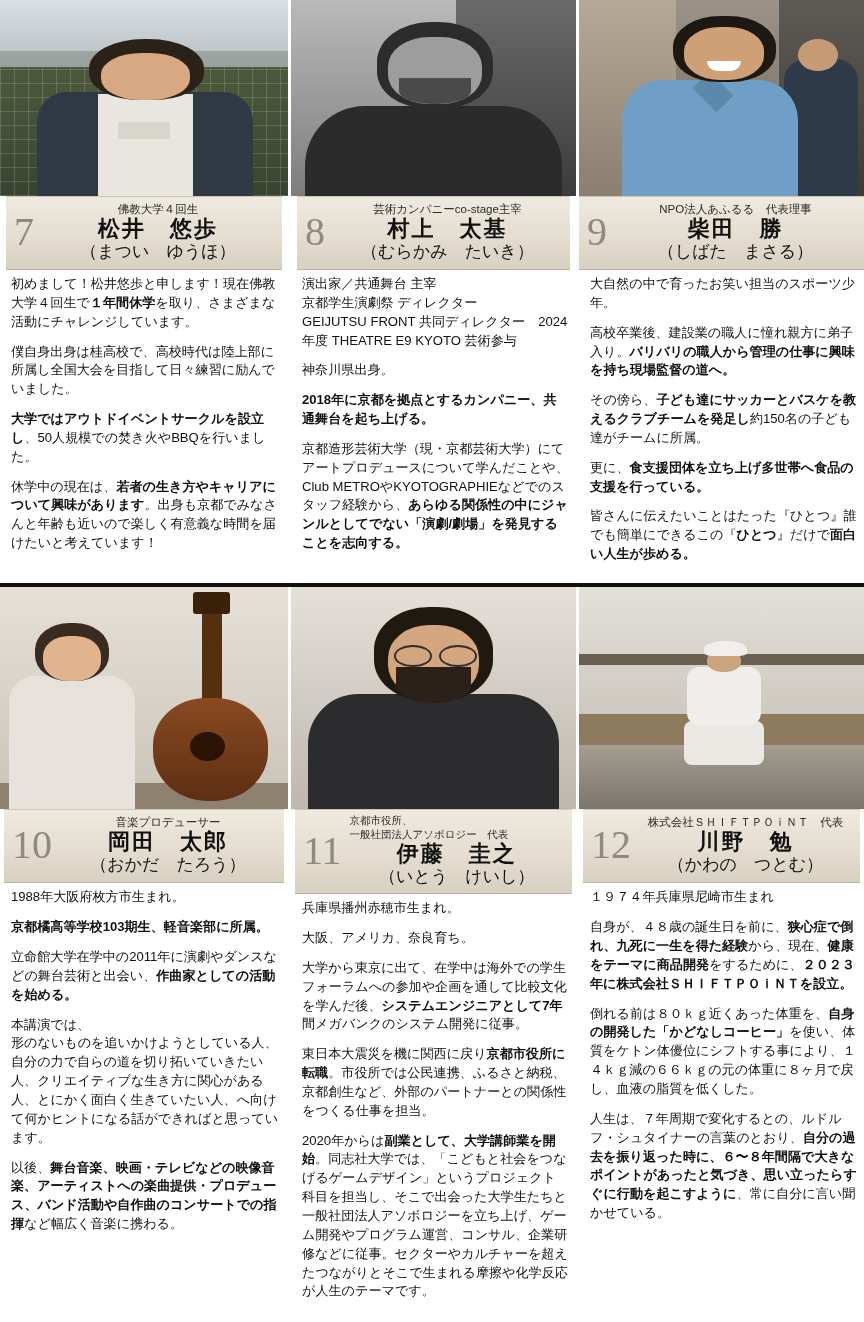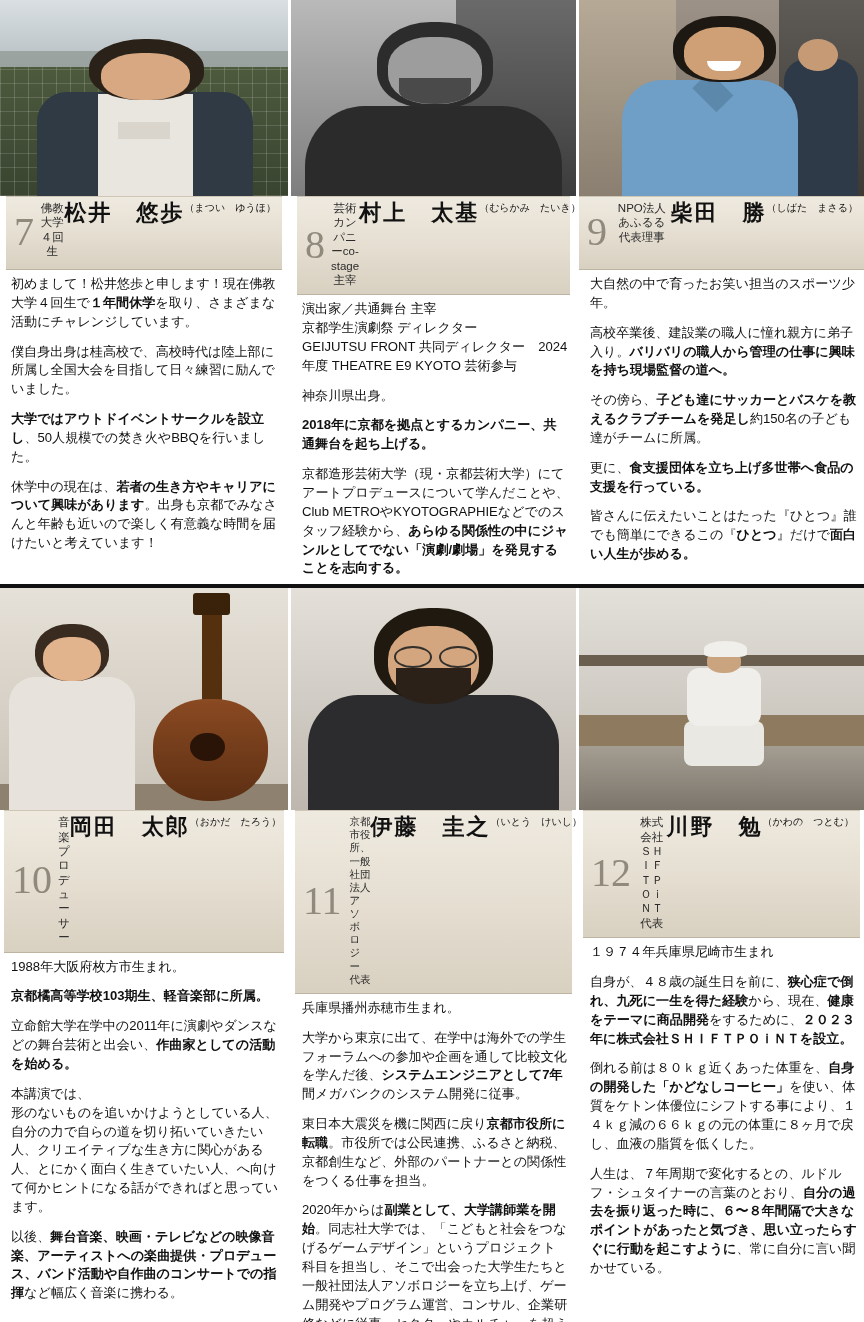--- a/index.html
+++ b/index.html
@@ -74,22 +74,22 @@
     font-size: 40px;
     line-height: 1;
     color: #8a8madd;
     color: #8f8a7c;
     align-self: center;
     padding: 0 6px 0 4px;
     font-weight: 400;
   }
   .plate .namecol {
     display: flex;
-    flex-direction: row;
-    justify-content: flex-start;
+    flex-direction: column;
+    justify-content: center;
     flex: 1;
     min-width: 0;
   }
   .plate .role {
     font-size: 11.5px;
     line-height: 1.25;
     color: #2b2b2b;
     text-align: center;
     margin-bottom: 1px;
     white-space: pre-line;
@@ -102,21 +102,21 @@
   .plate .jname {
     font-size: 22px;
     font-weight: 700;
     letter-spacing: 2px;
     text-align: center;
     color: #111;
     line-height: 1.1;
     white-space: pre;
   }
   .plate .kana {
-    font-size: 10px;
+    font-size: 17px;
     text-align: center;
     color: #111;
     line-height: 1.2;
     margin-top: 1px;
     white-space: pre;
   }
 
   
   .body {
     padding: 5px 7px 6px 7px;
@@ -357,20 +357,21 @@
         <div class="num">11</div>
         <div class="namecol">
           <div class="role small">京都市役所、
 一般社団法人アソボロジー　代表</div>
           <div class="jname">伊藤　圭之</div>
           <div class="kana">（いとう　けいし）</div>
         </div>
       </div>
       <div class="body tight">
           <p>兵庫県播州赤穂市生まれ。</p>
+          <p>大阪、アメリカ、奈良育ち。</p>
           <p>大学から東京に出て、在学中は海外での学生フォーラムへの参加や企画を通して比較文化を学んだ後、<b>システムエンジニアとして7年</b>間メガバンクのシステム開発に従事。</p>
           <p>東日本大震災を機に関西に戻り<b>京都市役所に転職</b>。市役所では公民連携、ふるさと納税、京都創生など、外部のパートナーとの関係性をつくる仕事を担当。</p>
           <p>2020年からは<b>副業として、大学講師業を開始</b>。同志社大学では、「こどもと社会をつなげるゲームデザイン」というプロジェクト科目を担当し、そこで出会った大学生たちと一般社団法人アソボロジーを立ち上げ、ゲーム開発やプログラム運営、コンサル、企業研修などに従事。セクターやカルチャーを超えたつながりとそこで生まれる摩擦や化学反応が人生のテーマです。</p>
         </div>
     </div>
 
     <div class="card c12">
       <div class="photo">
         <div class="photo-inner ph p12">
           <div class="bldg"></div>

